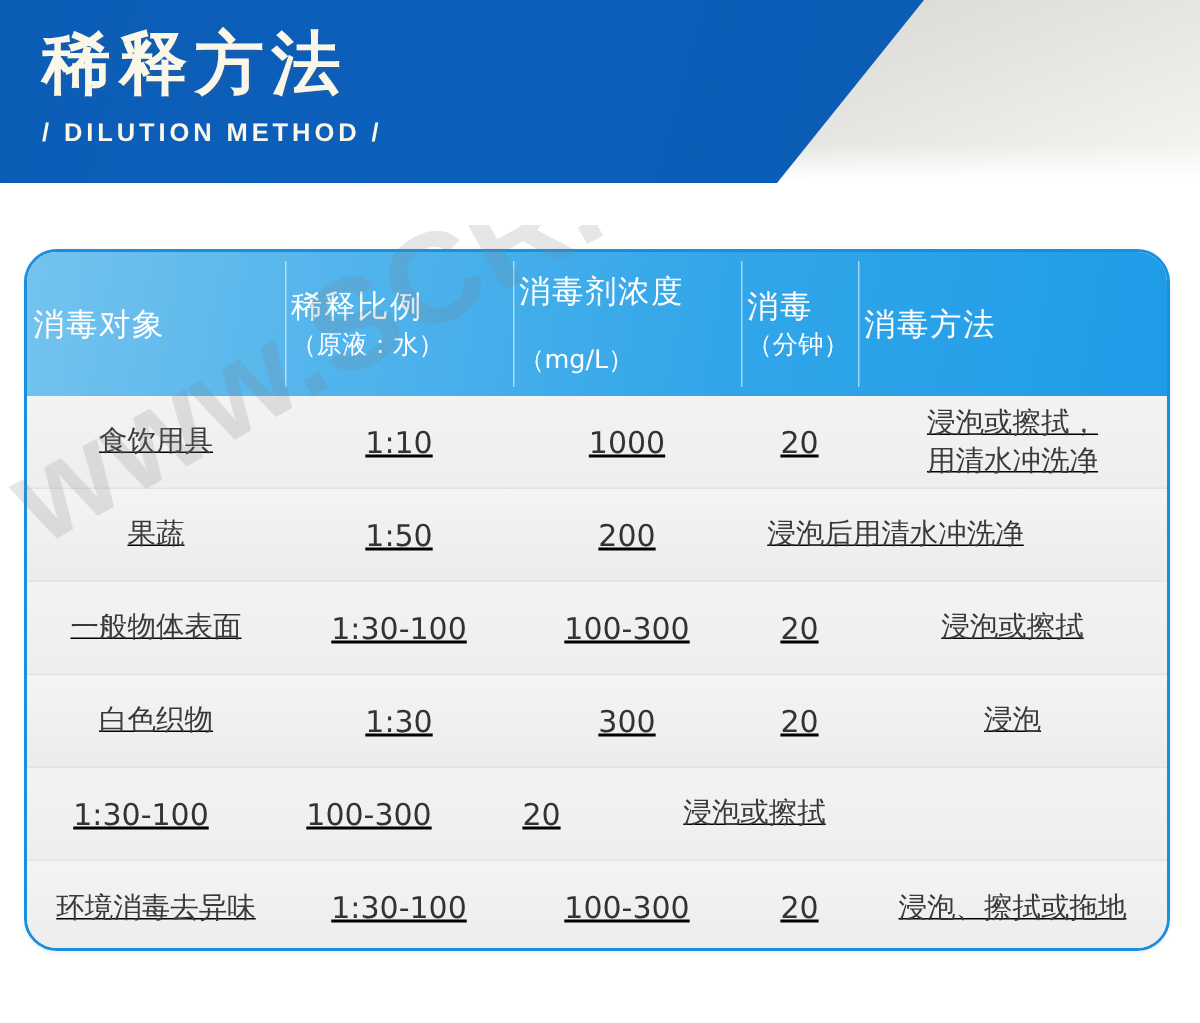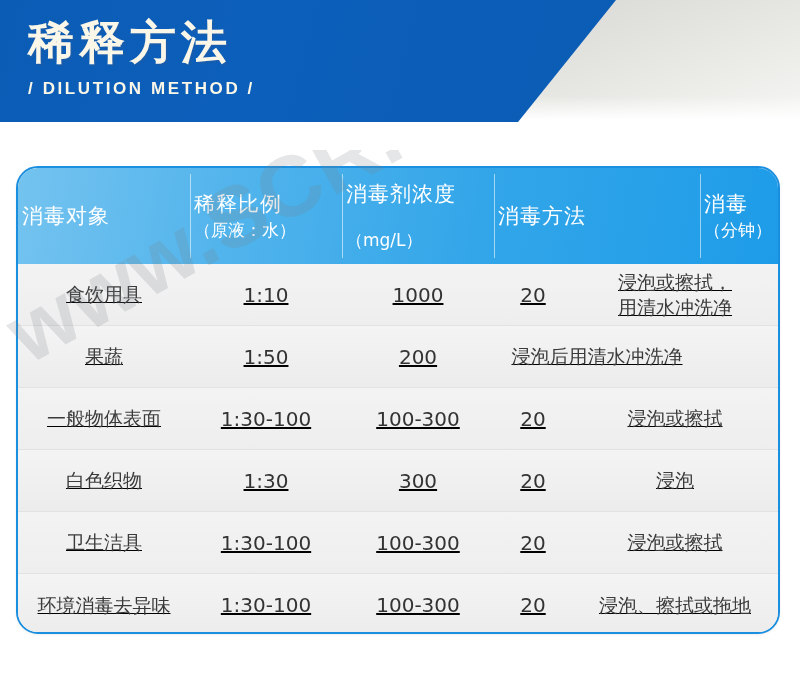--- a/index.html
+++ b/index.html
@@ -194,27 +194,27 @@
       <span class="th-main">消毒对象</span>
     </div>
     <div class="th c1">
       <span class="th-main">稀释比例</span>
       <span class="th-sub">（原液：水）</span>
     </div>
     <div class="th c2">
       <span class="th-main">消毒剂浓度</span>
       <span class="th-sub">（mg/L）</span>
     </div>
-    <div class="th c4">
-      <span class="th-main">消毒方法</span>
-    </div>
     <div class="th c3">
       <span class="th-main">消毒</span>
       <span class="th-sub">（分钟）</span>
     </div>
+    <div class="th c4">
+      <span class="th-main">消毒方法</span>
+    </div>
   </div>
 
   <div class="tbody">
 
     <div class="tr">
       <div class="td c0">食饮用具</div>
       <div class="td c1 num">1:10</div>
       <div class="td c2 num">1000</div>
       <div class="td c3 num">20</div>
       <div class="td c4">
@@ -254,21 +254,20 @@
       <div class="td c2 num">300</div>
       <div class="td c3 num">20</div>
       <div class="td c4">
         <div>
           <span>浸泡</span>
         </div>
       </div>
     </div>
 
     <div class="tr">
-      <div class="td c0">卫生洁具</div>
       <div class="td c1 num">1:30-100</div>
       <div class="td c2 num">100-300</div>
       <div class="td c3 num">20</div>
       <div class="td c4">
         <div>
           <span>浸泡或擦拭</span>
         </div>
       </div>
     </div>
 

